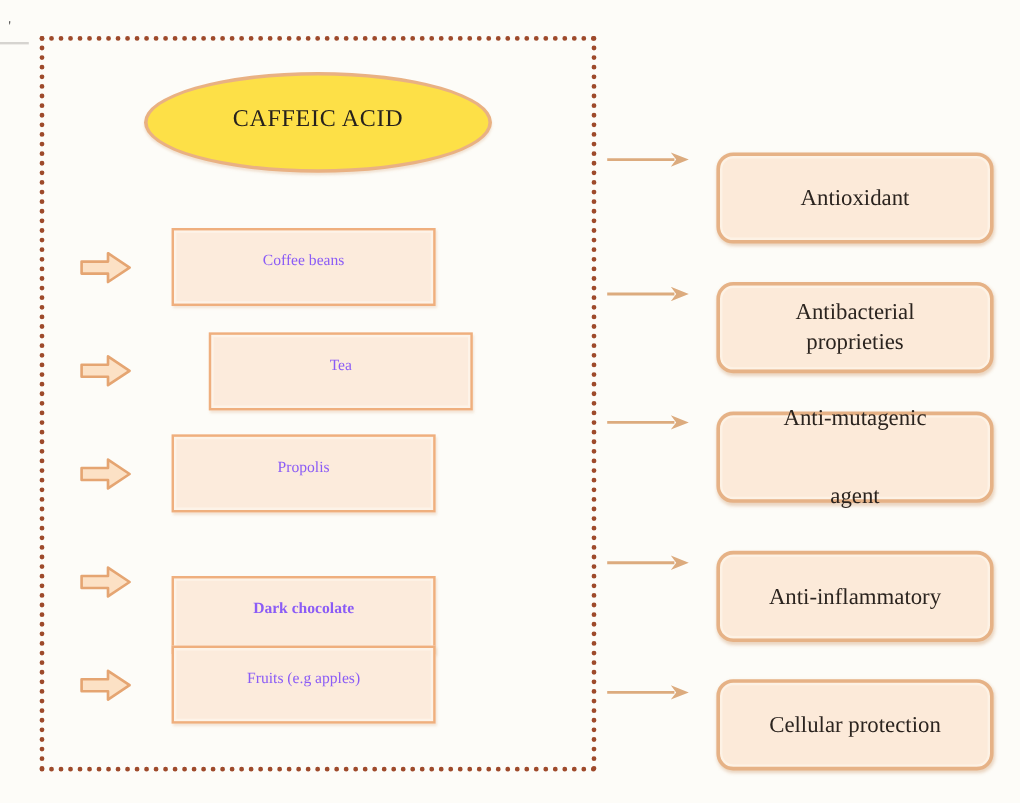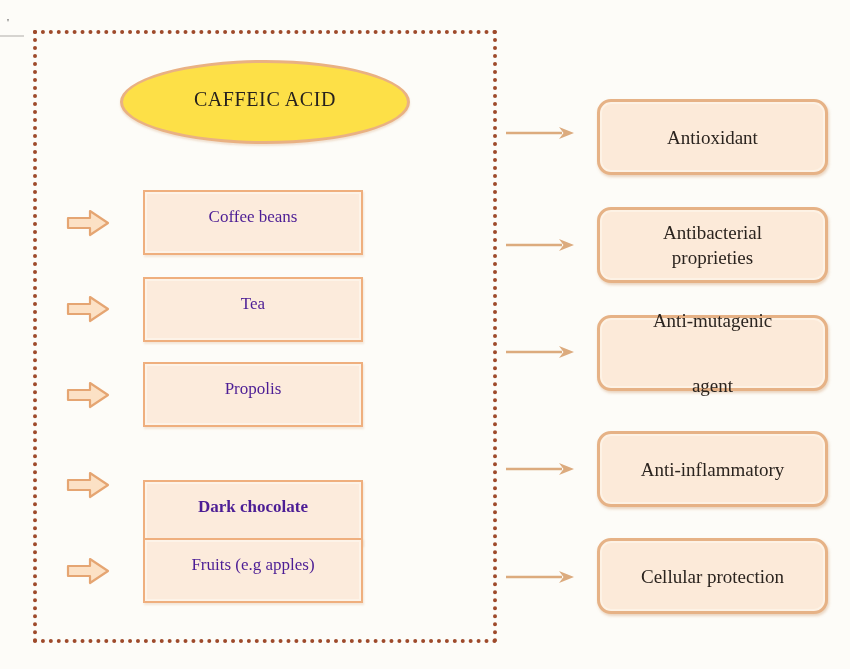--- a/index.html
+++ b/index.html
@@ -39,44 +39,45 @@
   
   .src-box{
     position:absolute;left:143px;width:220px;height:65px;
     box-sizing:border-box;
     background:#fcebdc;
     border:2px solid #efaf7e;
     box-shadow:inset 0 0 0 2px #fdf3e8, 1px 2px 2px rgba(214,165,120,0.25);
     display:flex;align-items:center;justify-content:center;
     padding-bottom:12px;
   }
-  .src-box span{font-size:17px;color:#4c1d95;}
+  .src-box span{font-size:13px;color:#8b5cf6;}
 
   
   .src-arrow{position:absolute;left:66px;width:44px;height:30px;}
 
   
   .prop-box{
     position:absolute;left:597px;width:231px;height:76px;
     box-sizing:border-box;
     background:#fcead9;
     border:3px solid #e6b286;
     border-radius:14px;
     box-shadow:inset 0 0 0 2px #fdf2e5, 1px 2px 3px rgba(205,150,103,0.4);
     display:flex;flex-direction:column;align-items:center;justify-content:center;
     padding-bottom:0;
+    margin-top:28px;
   }
   .prop-box .l{display:block;font-size:19px;line-height:25px;color:#2b241f;text-align:center;}
 
   
   .prop-arrow{position:absolute;left:505px;width:70px;height:14px;}
 
   
   .s1.src-box{top:190px;} .s1.src-arrow{top:208px;}
-  .s2.src-box{top:277px;} .s2.src-arrow{top:294px;}
+  .s2.src-box{top:277px;margin-left:31px;} .s2.src-arrow{top:294px;}
   .s3.src-box{top:362px;} .s3.src-arrow{top:380px;}
   .s4.src-box{top:480px;font-weight:bold;} .s4.src-arrow{top:470px;}
   .s5.src-box{top:538px;} .s5.src-arrow{top:556px;}
 
   .p1.prop-box{top:99px;}  .p1.prop-arrow{top:126px;}
   .p2.prop-box{top:207px;} .p2.prop-arrow{top:238px;}
   .p3.prop-box{top:315px;gap:40px;} .p3.prop-arrow{top:345px;}
   .p4.prop-box{top:431px;justify-content:center;} .p4.prop-arrow{top:462px;}
   .p5.prop-box{top:538px;} .p5.prop-arrow{top:570px;}
 

